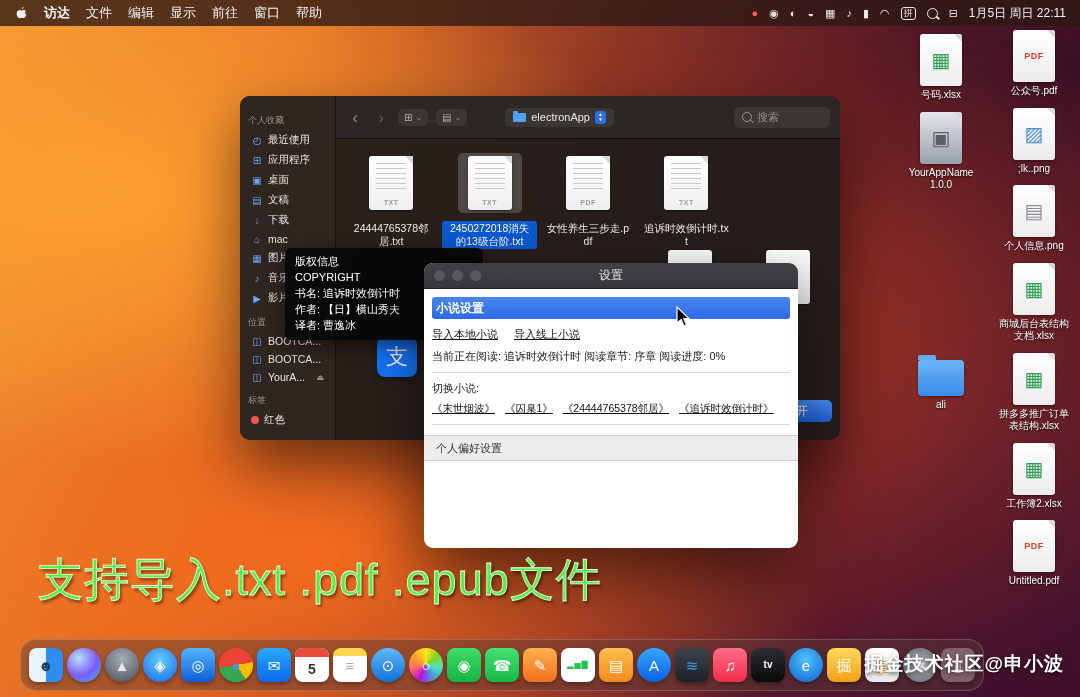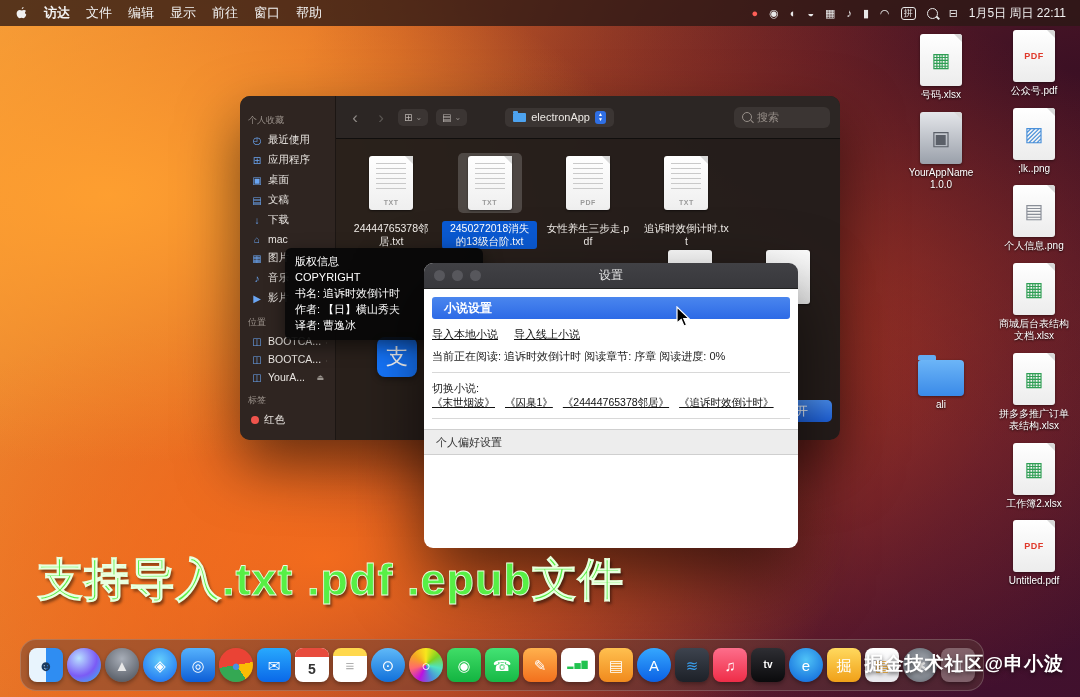--- a/index.html
+++ b/index.html
@@ -88,33 +88,33 @@
     padding:6px 10px;z-index:5;color:#fff;font-size:11px;line-height:1.45;box-shadow:0 6px 18px rgba(0,0,0,.5)}
   
   .settings{position:absolute;left:424px;top:263px;width:374px;height:285px;z-index:4;border-radius:9px;
     box-shadow:0 28px 70px rgba(0,0,0,.6);background:#fff;overflow:hidden}
   .stitle{height:25px;background:linear-gradient(#414145,#38383c);display:flex;align-items:center;justify-content:center;
     position:relative;color:#e8e8e8;font-size:12px;border-bottom:1px solid #222}
   .lights{position:absolute;left:10px;top:0;bottom:0;display:flex;align-items:center;gap:7px}
   .light{width:11px;height:11px;border-radius:50%;background:#57575c}
   .sbody{padding:8px 8px 0}
   .bluebar{height:22px;background:linear-gradient(#4a86ee,#2d6ae6);border-radius:3px;color:#fff;font-size:12px;
-    font-weight:bold;display:flex;align-items:center;padding:0 12px;margin-bottom:8px}
+    font-weight:bold;display:flex;align-items:center;padding:0 4px;margin-bottom:8px}
   .linksrow{display:flex;gap:16px;font-size:11px;color:#111}
   .linksrow span{text-decoration:underline}
   .statusline{font-size:11px;color:#222;margin-top:7px}
   .sdiv{border:none;border-top:1px solid #d8d8d8;margin:8px 0}
-  .switchlabel{font-size:11px;color:#222;}
+  .switchlabel{font-size:11px;color:#222;margin-bottom:6px}
   .booksrow{display:flex;gap:10px;flex-wrap:wrap;font-size:10.5px;color:#111}
   .booksrow span{text-decoration:underline}
   .prefsbar{margin:10px -8px 0;background:#ededed;border-top:1px solid #cfcfcf;border-bottom:1px solid #cfcfcf;
     height:24px;display:flex;align-items:center;padding:0 12px;font-size:11px;color:#333}
   
   .cursor{position:absolute;left:676px;top:306px;z-index:9}
-  .overlay-green{position:absolute;left:38px;top:550px;z-index:6;font-size:45px;font-weight:bold;color:#57ef45;
+  .overlay-green{position:absolute;left:38px;top:550px;z-index:6;font-size:45px;font-weight:normal;color:#57ef45;
     letter-spacing:1px;-webkit-text-stroke:.8px #eaffe0;text-shadow:2px 3px 3px rgba(0,0,0,.45)}
   .dock{position:absolute;left:20px;bottom:6px;height:50px;z-index:5;display:flex;align-items:center;gap:4px;
     padding:0 8px;background:rgba(90,60,55,.45);border:1px solid rgba(255,255,255,.18);border-radius:16px}
   .dkicon{width:34px;height:34px;border-radius:8px;display:flex;align-items:center;justify-content:center;
     box-shadow:0 2px 4px rgba(0,0,0,.35);flex:none;position:relative;overflow:hidden}
   .dkicon.circ{border-radius:50%}
   .dkicon.cal::before{content:"";position:absolute;top:0;left:0;right:0;height:9px;background:#e84b3c}
   .dkglyph{font-size:15px;line-height:1;z-index:1}
   .dkicon.cal .dkglyph{margin-top:8px;font-size:14px;font-weight:bold}
   .dkicon.stk .dkglyph{font-size:8px;letter-spacing:1px}

